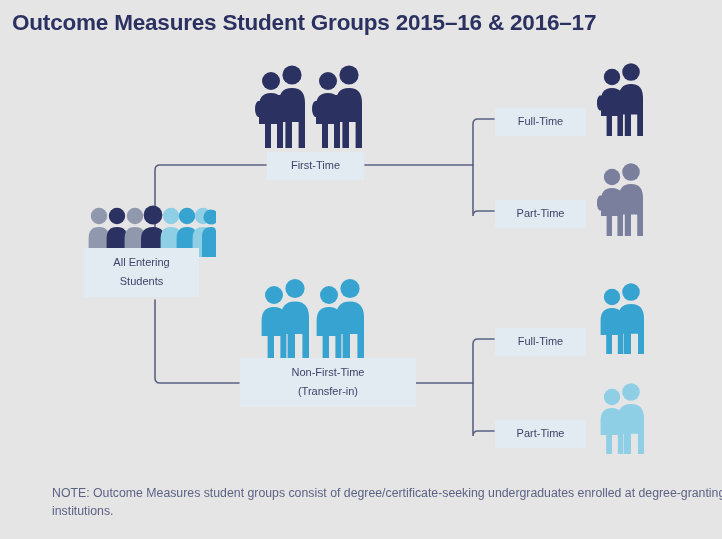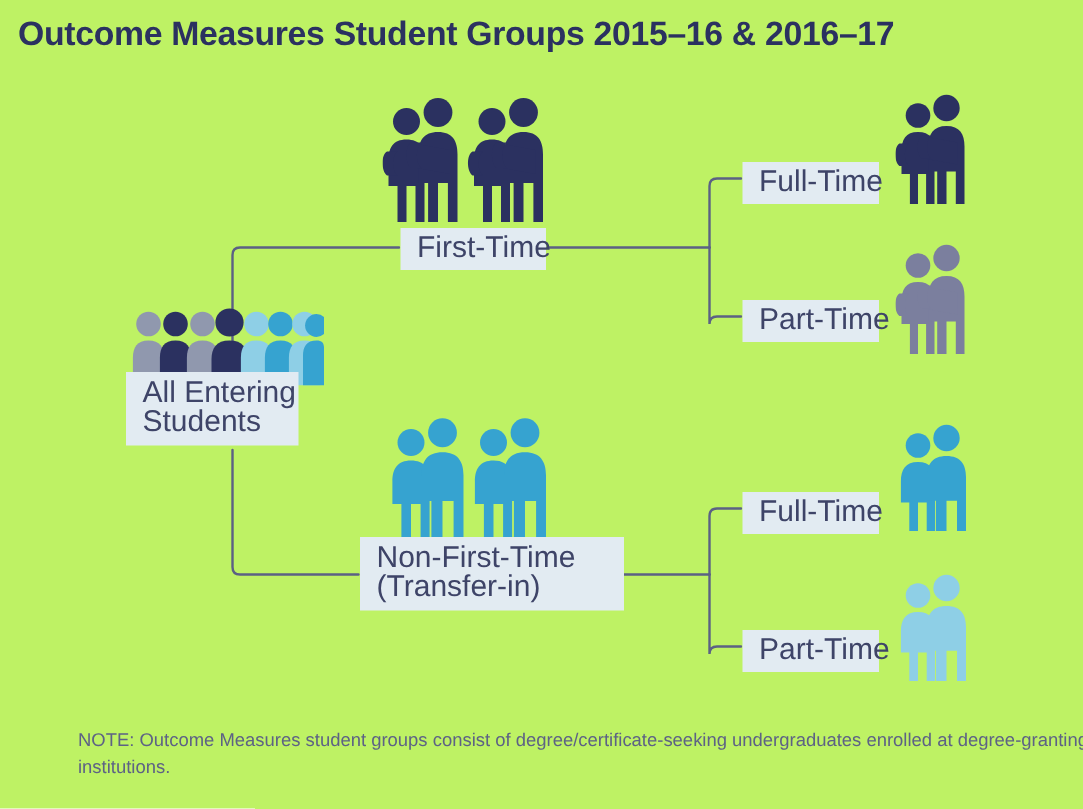--- a/index.html
+++ b/index.html
@@ -9,21 +9,21 @@
     height: 539px;
     background: #ffffff;
     font-family: "Liberation Sans", sans-serif;
     overflow: hidden;
   }
 
   #stage {
     position: relative;
     width: 722px;
     height: 539px;
-    background: #bef264;
+    background: #e5e5e5;
   }
 
   
   #page-title {
     position: absolute;
     left: 12px;
     top: 10px;
     width: 700px;
     font-size: 22.5px;
     font-weight: bold;
@@ -47,22 +47,23 @@
     top: 0;
     width: 722px;
     height: 425px;
   }
 
   
   .chip {
     position: absolute;
     background: #e2ebf2;
     color: #3e4468;
-    font-size: 20px;
+    font-size: 11px;
     line-height: 19px;
+    text-align: center;
     padding: 4px 11px 5px 11px;
     white-space: pre;
   }
 
   .chip.two-line { line-height: 19px; padding: 5px 11px 6px 11px; }
 
   #chip-all-entering  { left: 84px;  top: 200px; width: 115px; }
   #chip-first-time    { left: 267px; top: 104px; width: 97px;  }
   #chip-nonfirst-time { left: 240px; top: 310px; width: 176px; }
   #chip-ft-top        { left: 495px; top: 60px;  width: 91px;  }

